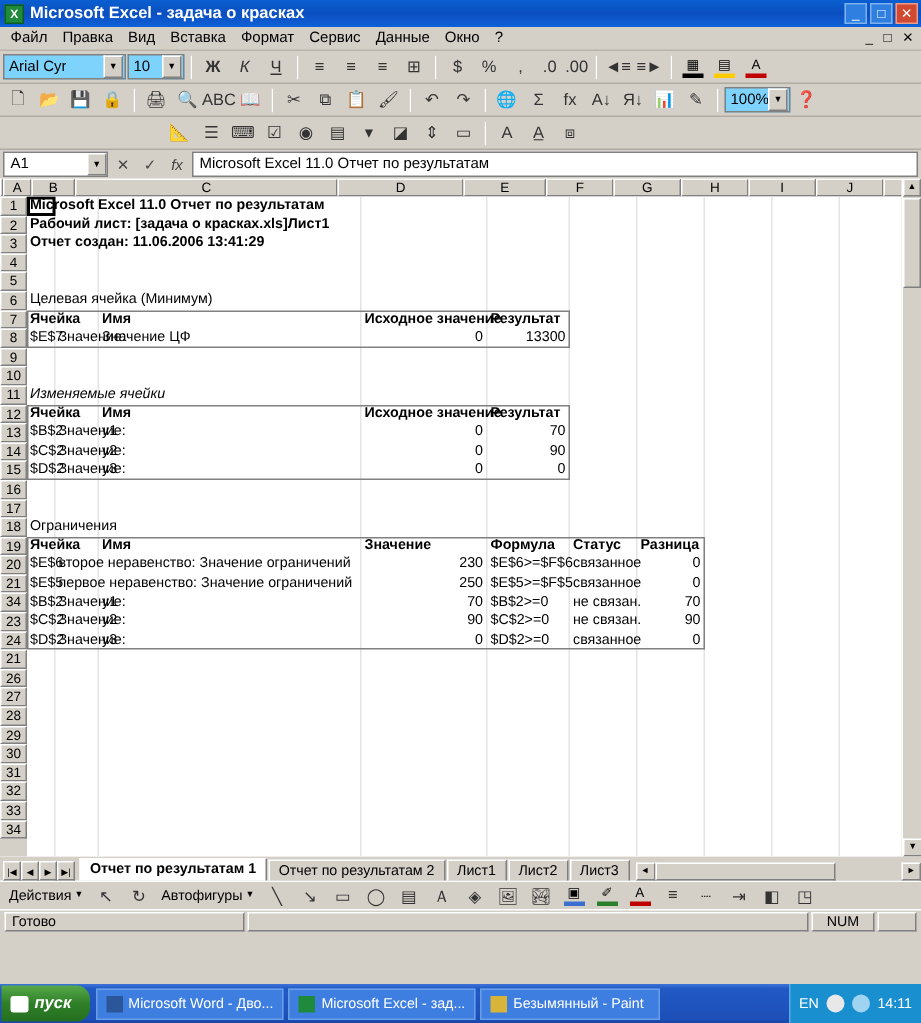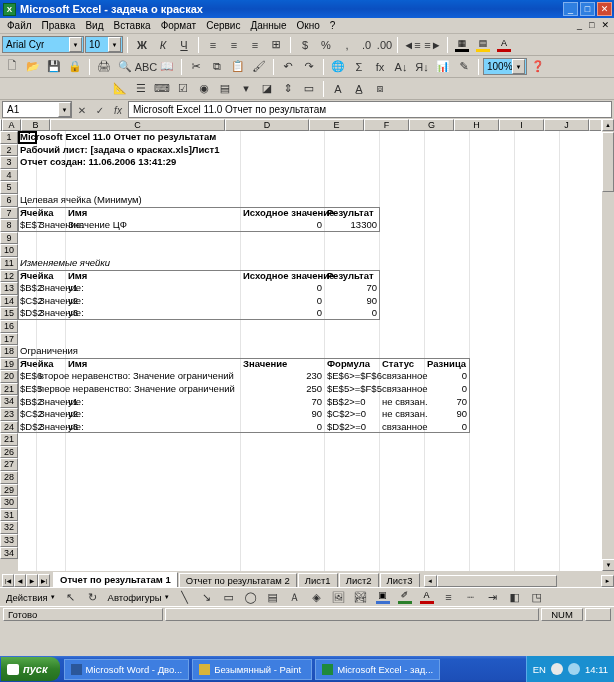--- a/index.html
+++ b/index.html
@@ -535,26 +535,26 @@
   <div class="taskbar">
     <div class="startbtn">
       <span class="flag"></span>
       <span>пуск</span>
     </div>
     <div class="tbtn-task">
       <span class="ic" style="background:#2b579a"></span>
       <span>Microsoft Word - Дво...</span>
     </div>
     <div class="tbtn-task">
+      <span class="ic" style="background:#1f8a3c"></span>
+      <span>Microsoft Excel - зад...</span>
+    </div>
+    <div class="tbtn-task">
       <span class="ic" style="background:#d8b43a"></span>
       <span>Безымянный - Paint</span>
-    </div>
-    <div class="tbtn-task">
-      <span class="ic" style="background:#1f8a3c"></span>
-      <span>Microsoft Excel - зад...</span>
     </div>
     <div class="tray">
       <span>EN</span>
       <span class="ic" style="background:#e8e8e8"></span>
       <span class="ic" style="background:#9fd4f0"></span>
       <span>14:11</span>
     </div>
   </div>
 
 </div>

